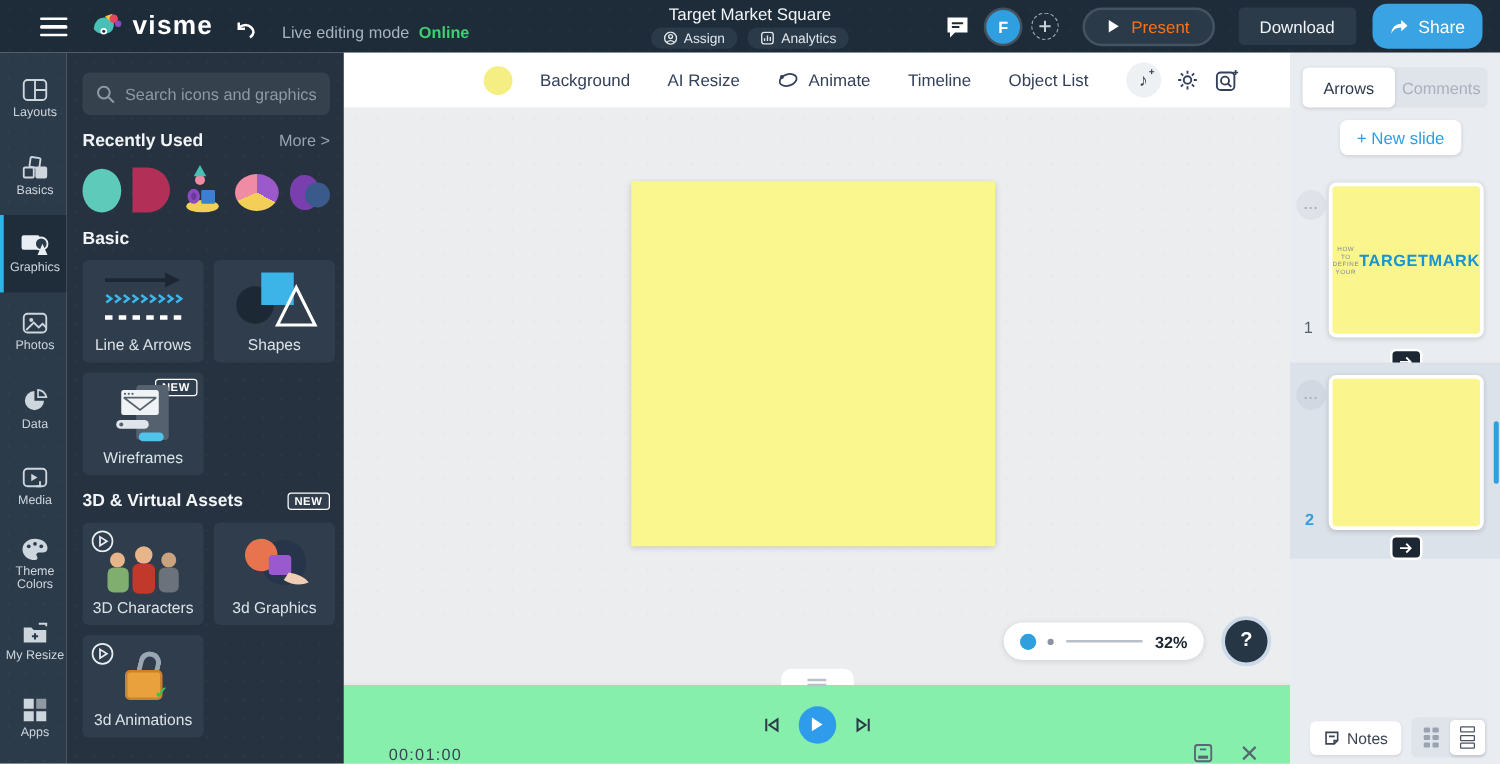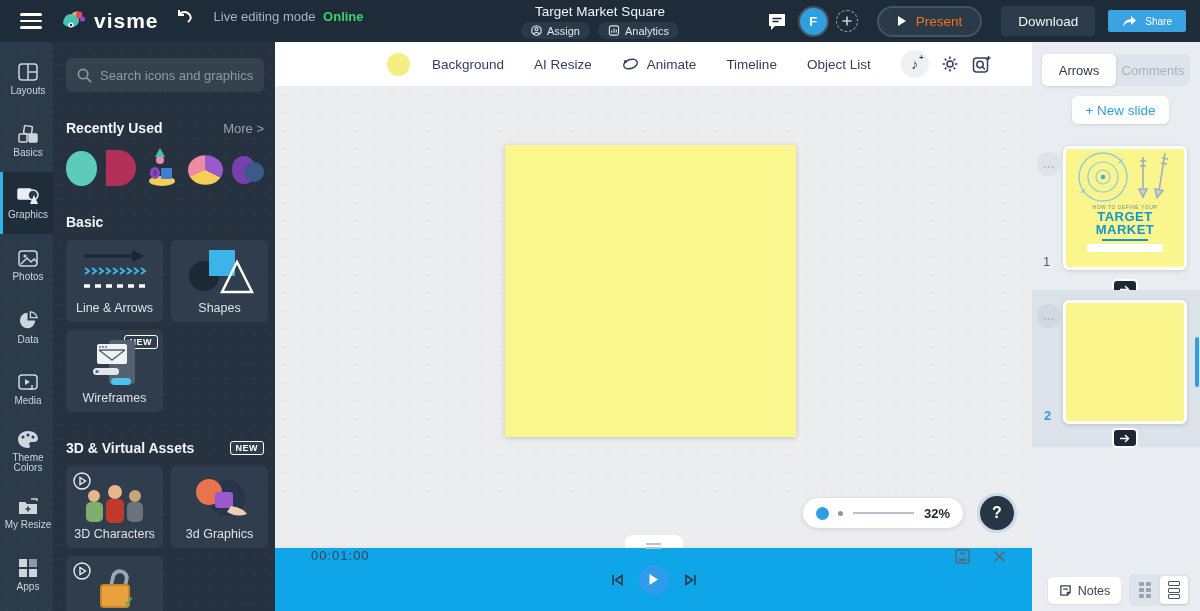--- a/index.html
+++ b/index.html
@@ -4,53 +4,53 @@
 <style>
   *{margin:0;padding:0;box-sizing:border-box}
   html,body{width:1200px;height:611px;overflow:hidden}
   body{font-family:"Liberation Sans",sans-serif;position:relative;background:#ebedef}
   svg{display:block}
   button{font-family:inherit;border:none;background:none;cursor:pointer}
 
   
   .topbar{position:absolute;left:0;top:0;width:1200px;height:42px;background:#1e2b39;display:flex;align-items:center;z-index:40;
     background-image:radial-gradient(rgba(255,255,255,.035) 1px,transparent 1px);background-size:16px 16px}
-  .tb-left{display:flex;align-items:flex-start;padding-left:16px;gap:14px}
+  .tb-left{display:flex;align-items:flex-end;padding-left:28px;gap:14px}
   .hamburger{display:flex;flex-direction:column;gap:4px;padding:4px}
   .hamburger div{width:22px;height:2.5px;background:#fff;border-radius:2px}
   .logo{display:flex;align-items:center;gap:7px}
   .logo-text{color:#fff;font-size:21px;font-weight:bold;letter-spacing:1px}
   .undo-btn{margin-left:2px}
   .live-mode{font-size:13px;color:#a9b3bd;margin-left:6px}
   .live-mode .online{color:#3ed06f;font-weight:bold;margin-left:4px}
   .tb-center{position:absolute;left:50%;top:4px;transform:translateX(-50%);text-align:center}
   .doc-title{color:#f2f5f8;font-size:13.5px}
   .tb-pills{display:flex;gap:8px;justify-content:center;margin-top:3px}
   .pill{display:flex;align-items:center;gap:5px;background:#2b3a49;border-radius:9px;height:17px;padding:0 10px;color:#dfe6ec;font-size:11px}
   .tb-right{margin-left:auto;display:flex;align-items:center;gap:13px;padding-right:14px}
   .avatar{width:27px;height:27px;border-radius:50%;background:#2f9fe0;color:#fff;font-size:13px;font-weight:bold;display:flex;align-items:center;justify-content:center;box-shadow:0 0 0 2px rgba(255,255,255,.18)}
   .add-collab{width:22px;height:22px;border-radius:50%;border:1.5px dashed #97a2ad;color:#c7cfd7;display:flex;align-items:center;justify-content:center;margin-left:-4px}
   .present-btn{display:flex;align-items:center;gap:9px;background:#2b3a49;border:2px solid #44535f;border-radius:16px;height:31px;padding:0 18px;color:#f97316;font-size:13.5px;margin-left:6px}
   .download-btn{background:#2c3b4a;border-radius:4px;height:30px;padding:0 17px;color:#f0f4f7;font-size:13.5px;margin-left:6px}
-  .share-btn{display:flex;align-items:center;gap:8px;background:#3aa3e3;border-radius:2px;height:22px;padding:0 14px;color:#fff;font-size:10px}
+  .share-btn{display:flex;align-items:center;gap:8px;background:#3aa3e3;border-radius:12px;height:36px;padding:0 14px;color:#fff;font-size:14px}
 
   
   .rail{position:absolute;left:0;top:42px;width:53px;bottom:0;background:#2c3b4a;z-index:30;padding-top:6px;
     background-image:radial-gradient(rgba(255,255,255,.03) 1px,transparent 1px);background-size:14px 14px}
   .rail-item{width:53px;height:62px;display:flex;flex-direction:column;align-items:center;justify-content:center;gap:4px;border-left:3px solid transparent}
   .rail-item .rlabel{font-size:10px;color:#cdd5dd;line-height:10px;text-align:center}
   .rail-item.active{background:#1f2d3b;border-left-color:#2fb3ea}
 
   
   .panel{position:absolute;left:53px;top:42px;width:222px;bottom:0;background:#26323f;z-index:20;padding:16px 11px 0 13px;overflow:hidden;
     background-image:radial-gradient(rgba(255,255,255,.03) 1px,transparent 1px);background-size:15px 15px}
   .searchbox{display:flex;align-items:center;gap:8px;background:#35424e;border-radius:6px;height:34px;padding:0 11px}
   .searchbox input{flex:1;background:transparent;border:none;outline:none;color:#c6cfd8;font-size:13px;min-width:0}
   .searchbox input::placeholder{color:#8d9aa6}
-  .sec-head{display:flex;align-items:center;justify-content:space-between;margin-top:28px}
+  .sec-head{display:flex;align-items:flex-end;justify-content:space-between;margin-top:12px}
   .sec-title{color:#f2f5f7;font-size:14px;font-weight:bold}
   .more-link{color:#97a3af;font-size:13px}
   .recent-row{display:flex;align-items:flex-end;gap:9px;margin-top:12px;height:38px}
   .ru-circle{width:35px;height:35px;border-radius:50%;background:#5ecaba}
   .ru-dshape{width:33px;height:36px;background:#b23057;border-radius:0 18px 18px 0}
   .ru-pie{width:35px;height:32px;border-radius:50%;background:conic-gradient(#9b59c9 0 120deg,#f3cf57 120deg 245deg,#ef8ba4 245deg 360deg);transform:scaleY(.92)}
   .ru-spheres{position:relative;width:36px;height:32px}
   .ru-spheres .s1{position:absolute;left:0;top:2px;width:24px;height:28px;border-radius:48% 52% 50% 50%;background:#7a3fae}
   .ru-spheres .s2{position:absolute;right:0;top:8px;width:20px;height:20px;border-radius:50%;background:#3a5a8c}
   .tile-grid{display:grid;grid-template-columns:97px 97px;gap:8px;margin-top:10px}
@@ -78,37 +78,37 @@
     background-image:radial-gradient(rgba(0,0,0,.025) 1px,transparent 1px);background-size:18px 18px}
   .slide-canvas{position:absolute;left:230px;top:59px;width:291px;height:292px;background:#faf78e;box-shadow:0 1px 5px rgba(0,0,0,.18)}
   .zoompill{position:absolute;left:528px;top:412px;width:160px;height:30px;background:#fff;border-radius:15px;box-shadow:0 1px 5px rgba(0,0,0,.13);display:flex;align-items:center;padding:0 13px}
   .zoom-thumb{width:13px;height:13px;border-radius:50%;background:#2f9fe0}
   .zoom-stop{width:5px;height:5px;border-radius:50%;background:#8b94a0;margin-left:9px}
   .zoom-track{flex:1;height:1.5px;background:#b9c0c8;margin:0 10px}
   .zoom-val{font-size:13px;font-weight:bold;color:#1d2733}
   .helpbtn{position:absolute;left:702px;top:407px;width:40px;height:40px;border-radius:50%;background:#273645;border:3px solid #ccd9e8;color:#fff;font-weight:bold;font-size:16px;display:flex;align-items:center;justify-content:center}
 
   
-  .playbar{position:absolute;left:275px;top:548px;width:757px;height:63px;background:#0ea5e9;z-index:16;display:flex;align-items:flex-start;box-shadow:0 -1px 3px rgba(0,0,0,.05)}
+  .playbar{position:absolute;left:275px;top:548px;width:757px;height:63px;background:#86efac;z-index:16;display:flex;align-items:flex-end;box-shadow:0 -1px 3px rgba(0,0,0,.05)}
   .pb-handle{position:absolute;top:-13px;left:50%;transform:translateX(-50%);width:58px;height:13px;background:#fff;border-radius:8px 8px 0 0}
   .pb-grip{width:15px;height:2px;background:#b9c1c9;margin:4px auto 0;box-shadow:0 4px 0 #b9c1c9}
   .pb-time{margin-left:36px;font-size:13px;color:#3a4452;letter-spacing:1px}
   .pb-controls{position:absolute;left:50%;top:50%;transform:translate(-50%,-50%);display:flex;align-items:center;gap:15px}
   .play-btn{width:30px;height:30px;border-radius:50%;background:#2f9ceb;display:flex;align-items:center;justify-content:center}
   .pb-right{margin-left:auto;display:flex;align-items:center;gap:22px;padding-right:26px}
 
   
   .rpanel{position:absolute;left:1032px;top:42px;width:168px;bottom:0;background:#e9ecf1;z-index:20;overflow:hidden}
   .rtabs{position:absolute;left:10px;top:12px;width:148px;height:32px;background:#dfe3ea;border-radius:5px;display:flex;align-items:stretch}
   .rtab{flex:1;display:flex;align-items:center;justify-content:center;font-size:13px;color:#a8b1bd;border-radius:5px}
   .rtab.active{background:#fff;color:#2e3b4e;box-shadow:0 1px 3px rgba(0,0,0,.12)}
   .newslide{position:absolute;left:40px;top:54px;width:97px;height:28px;background:#fff;border-radius:6px;color:#2f9fe0;font-size:13.5px;display:flex;align-items:center;justify-content:center;box-shadow:0 1px 3px rgba(0,0,0,.1)}
   .slide2row{position:absolute;left:0;top:248px;width:168px;height:157px;background:#dce2ea}
   .thumb{position:absolute;width:124px;height:124px;background:#faf58d;border:3px solid #fff;border-radius:6px;box-shadow:0 1px 4px rgba(0,0,0,.15);overflow:hidden}
-  .thumb1{left:31px;top:104px;display:flex;flex-direction:column;align-items:center}
+  .thumb1{left:31px;top:104px;display:flex;flex-direction:row;align-items:center}
   .thumb2{left:31px;top:10px}
   .kicker{font-size:5px;letter-spacing:.5px;color:#7b8894;margin-top:1px}
   .ttitle{font-size:13px;font-weight:800;color:#1794d1;line-height:13px;letter-spacing:.5px}
   .tunder{width:46px;height:2px;background:#1794d1;margin-top:3px}
   .urlbar{width:76px;height:8px;background:#fff;border-radius:2px;margin-top:3px}
   .slide-num{position:absolute;font-size:13px;color:#55606e}
   .num1{left:11px;top:212px}
   .num2{left:12px;top:118px;color:#2f9fe0;font-weight:bold}
   .trans-btn{position:absolute;width:22px;height:16px;background:#1d2733;border-radius:3px;box-shadow:0 0 0 2px #fff;display:flex;align-items:center;justify-content:center}
   .trans1{left:82px;top:239px}

